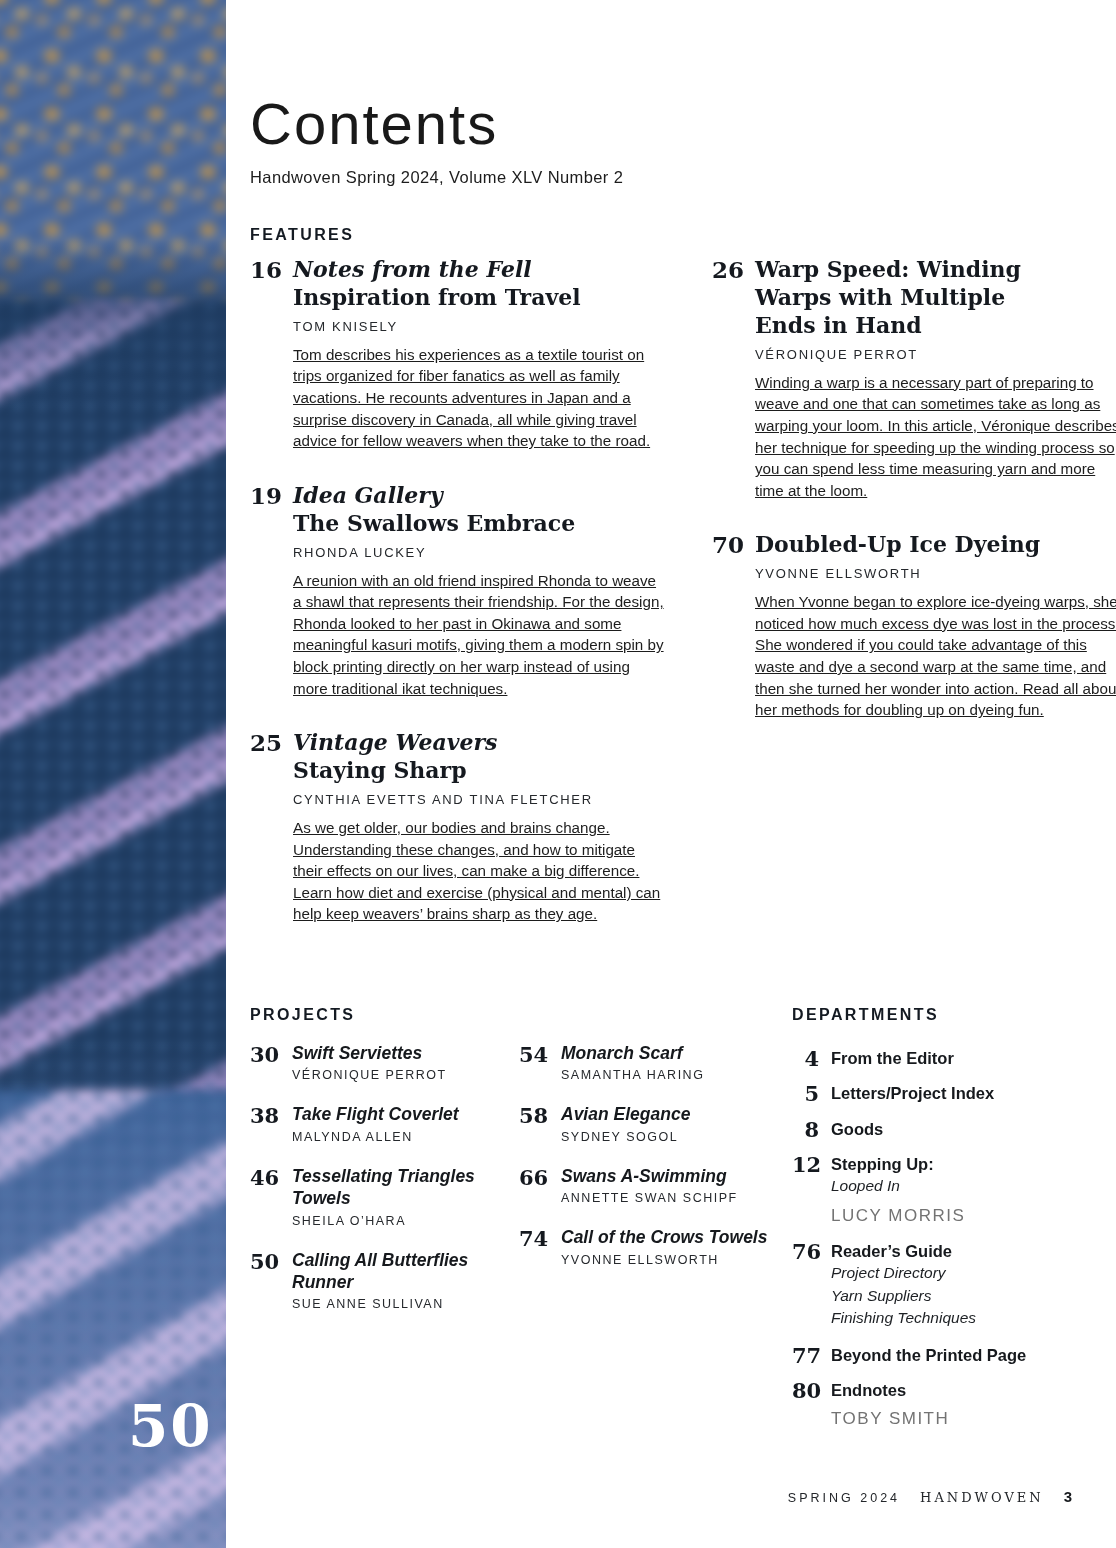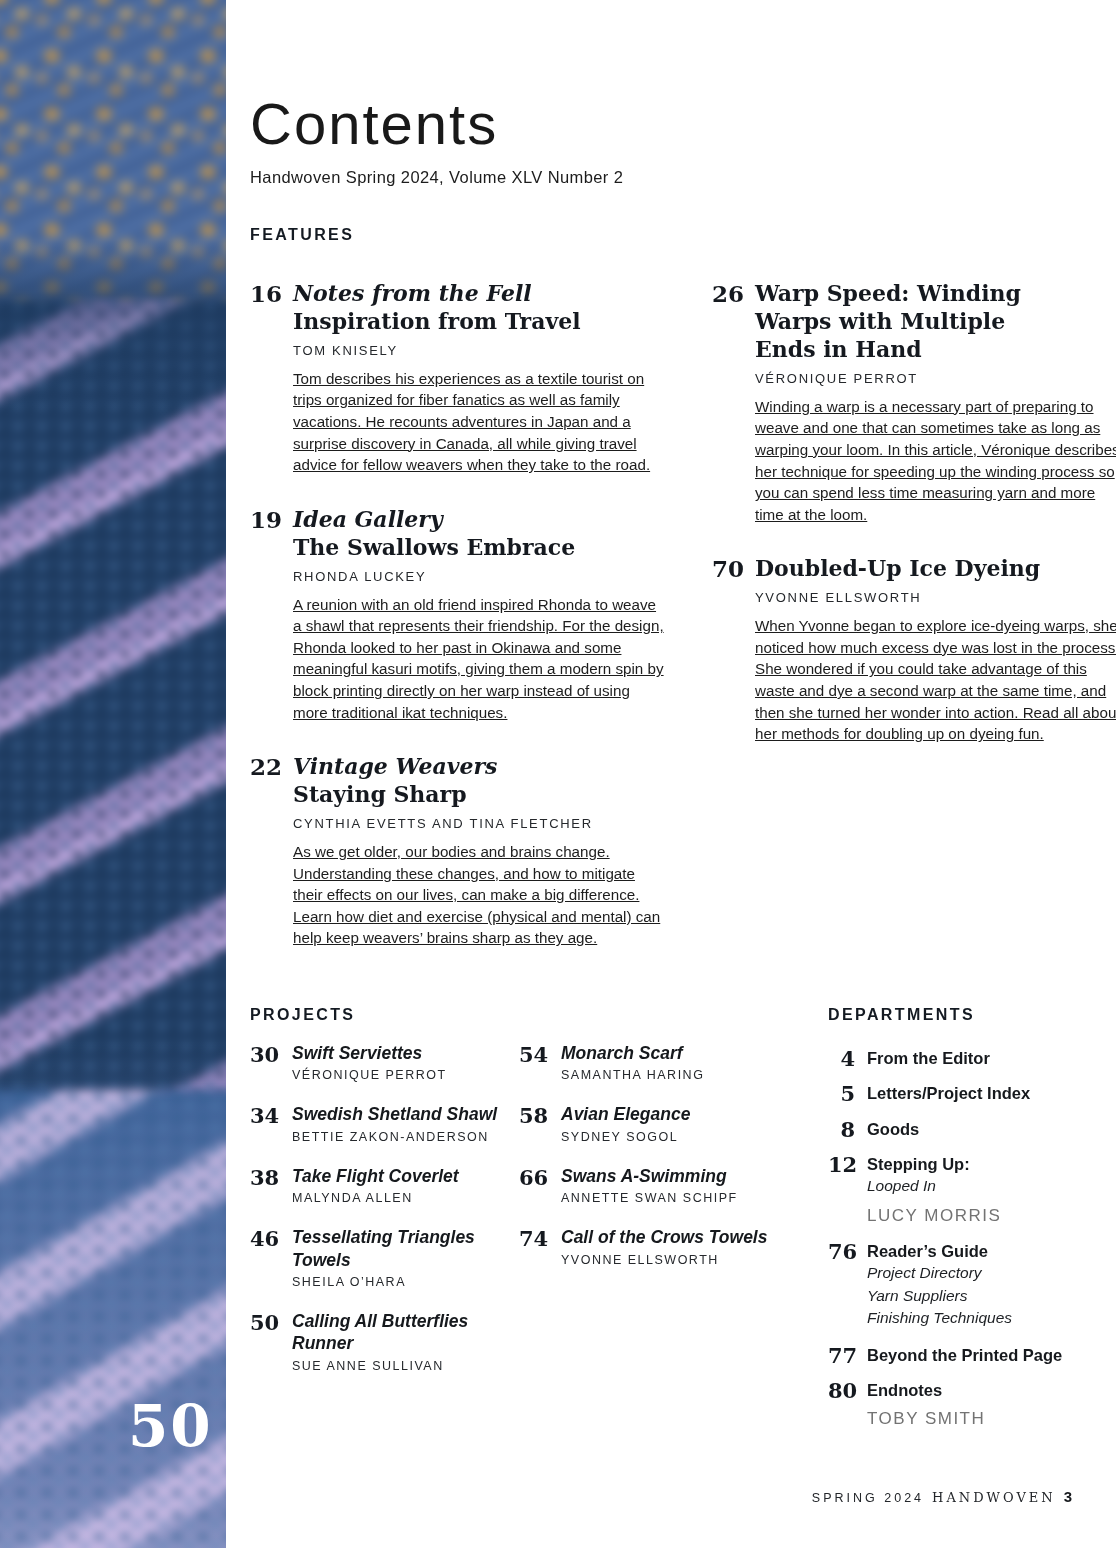--- a/index.html
+++ b/index.html
@@ -65,21 +65,21 @@
   }
   .issue-line { margin-top:13px; font-size:16.5px; letter-spacing:.4px; color:#1c1c1c; }
 
   .sec-head {
     font-size:16px; font-weight:bold; letter-spacing:2.4px; color:#141a22;
   }
   .sec-head-features { position:absolute; left:250px; top:226px; }
   .sec-head-projects { position:absolute; left:250px; top:1006px; }
 
   
-  .feat-col { position:absolute; top:256px; width:414px;margin-top:24px; }
+  .feat-col { position:absolute; top:256px; width:414px; }
   .feat-col-1 { left:250px; }
   .feat-col-2 { left:712px; }
   .entry { display:flex; margin-bottom:30px; }
   .entry .num {
     font-family:"DejaVu Serif", serif; font-weight:bold; font-size:23px;
     width:30px; flex:0 0 30px; margin-right:13px; line-height:1.2; color:#15191f;
   }
   .kicker {
     font-family:"DejaVu Serif", serif; font-weight:bold; font-style:italic;
     font-size:22px; line-height:1.27; color:#15191f;
@@ -99,36 +99,36 @@
   .proj-col-2 { left:519px; width:266px; }
   .pentry { display:flex; margin-bottom:21px; }
   .pentry .num {
     font-family:"DejaVu Serif", serif; font-weight:bold; font-size:21px;
     width:30px; flex:0 0 30px; margin-right:12px; line-height:1.2; color:#15191f;
   }
   .ptitle { font-size:17.5px; font-weight:bold; font-style:italic; line-height:1.28; color:#16191d; }
   .pauthor { margin-top:4px; font-size:12.5px; letter-spacing:1.5px; color:#26292d; }
 
   
-  .dept-block { position:absolute; left:828px; top:1006px; width:268px; }
+  .dept-block { position:absolute; left:792px; top:1006px; width:268px; }
   .dept-list { margin-top:22px; }
   .dentry { display:flex; margin-bottom:9px; }
   .dentry .num {
     font-family:"DejaVu Serif", serif; font-weight:bold; font-size:21px;
     width:27px; flex:0 0 27px; margin-right:12px; text-align:right; line-height:1.25; color:#15191f;
   }
   .dtitle { font-size:16.5px; font-weight:bold; line-height:1.3; color:#16191d; padding-top:2px; }
   .dsub { font-size:15.5px; font-style:italic; line-height:1.45; color:#1d2024; }
   .dauthor { margin-top:8px; font-size:17px; letter-spacing:1.5px; color:#737373; }
   .dentry.spaced { margin-bottom:13px; }
 
   
   .footer {
     position:absolute; top:1488px; right:44px;
-    display:flex; align-items:baseline; gap:8px;
+    display:flex; align-items:baseline; gap:20px;
   }
   .footer .issue { font-size:12.5px; letter-spacing:3px; color:#23262a; }
   .footer .mag  { font-family:"DejaVu Serif", serif; font-size:13px; letter-spacing:3px; color:#23262a; }
   .footer .pnum { font-size:15px; font-weight:bold; color:#16191d; }
 </style>
 </head>
 <body>
 
 <div class="page">
 
@@ -160,21 +160,21 @@
     <div class="entry">
       <div class="num">19</div>
       <div>
         <div class="kicker">Idea Gallery</div>
         <div class="ftitle">The Swallows Embrace</div>
         <div class="author">RHONDA LUCKEY</div>
         <p class="desc">A reunion with an old friend inspired Rhonda to weave a shawl that represents their friendship. For the design, Rhonda looked to her past in Okinawa and some meaningful kasuri motifs, giving them a modern spin by block printing directly on her warp instead of using more traditional ikat techniques.</p>
       </div>
     </div>
     <div class="entry">
-      <div class="num">22</div>
+      <div class="num">25</div>
       <div>
         <div class="kicker">Vintage Weavers</div>
         <div class="ftitle">Staying Sharp</div>
         <div class="author">CYNTHIA EVETTS AND TINA FLETCHER</div>
         <p class="desc">As we get older, our bodies and brains change. Understanding these changes, and how to mitigate their effects on our lives, can make a big difference. Learn how diet and exercise (physical and mental) can help keep weavers’ brains sharp as they age.</p>
       </div>
     </div>
   </div>
 
   <div class="feat-col feat-col-2">
@@ -200,27 +200,20 @@
 
   <div class="proj-col proj-col-1">
     <div class="pentry">
       <div class="num">30</div>
       <div>
         <div class="ptitle">Swift Serviettes</div>
         <div class="pauthor">VÉRONIQUE PERROT</div>
       </div>
     </div>
     <div class="pentry">
-      <div class="num">34</div>
-      <div>
-        <div class="ptitle">Swedish Shetland Shawl</div>
-        <div class="pauthor">BETTIE ZAKON-ANDERSON</div>
-      </div>
-    </div>
-    <div class="pentry">
       <div class="num">38</div>
       <div>
         <div class="ptitle">Take Flight Coverlet</div>
         <div class="pauthor">MALYNDA ALLEN</div>
       </div>
     </div>
     <div class="pentry">
       <div class="num">46</div>
       <div>
         <div class="ptitle">Tessellating Triangles Towels</div>

